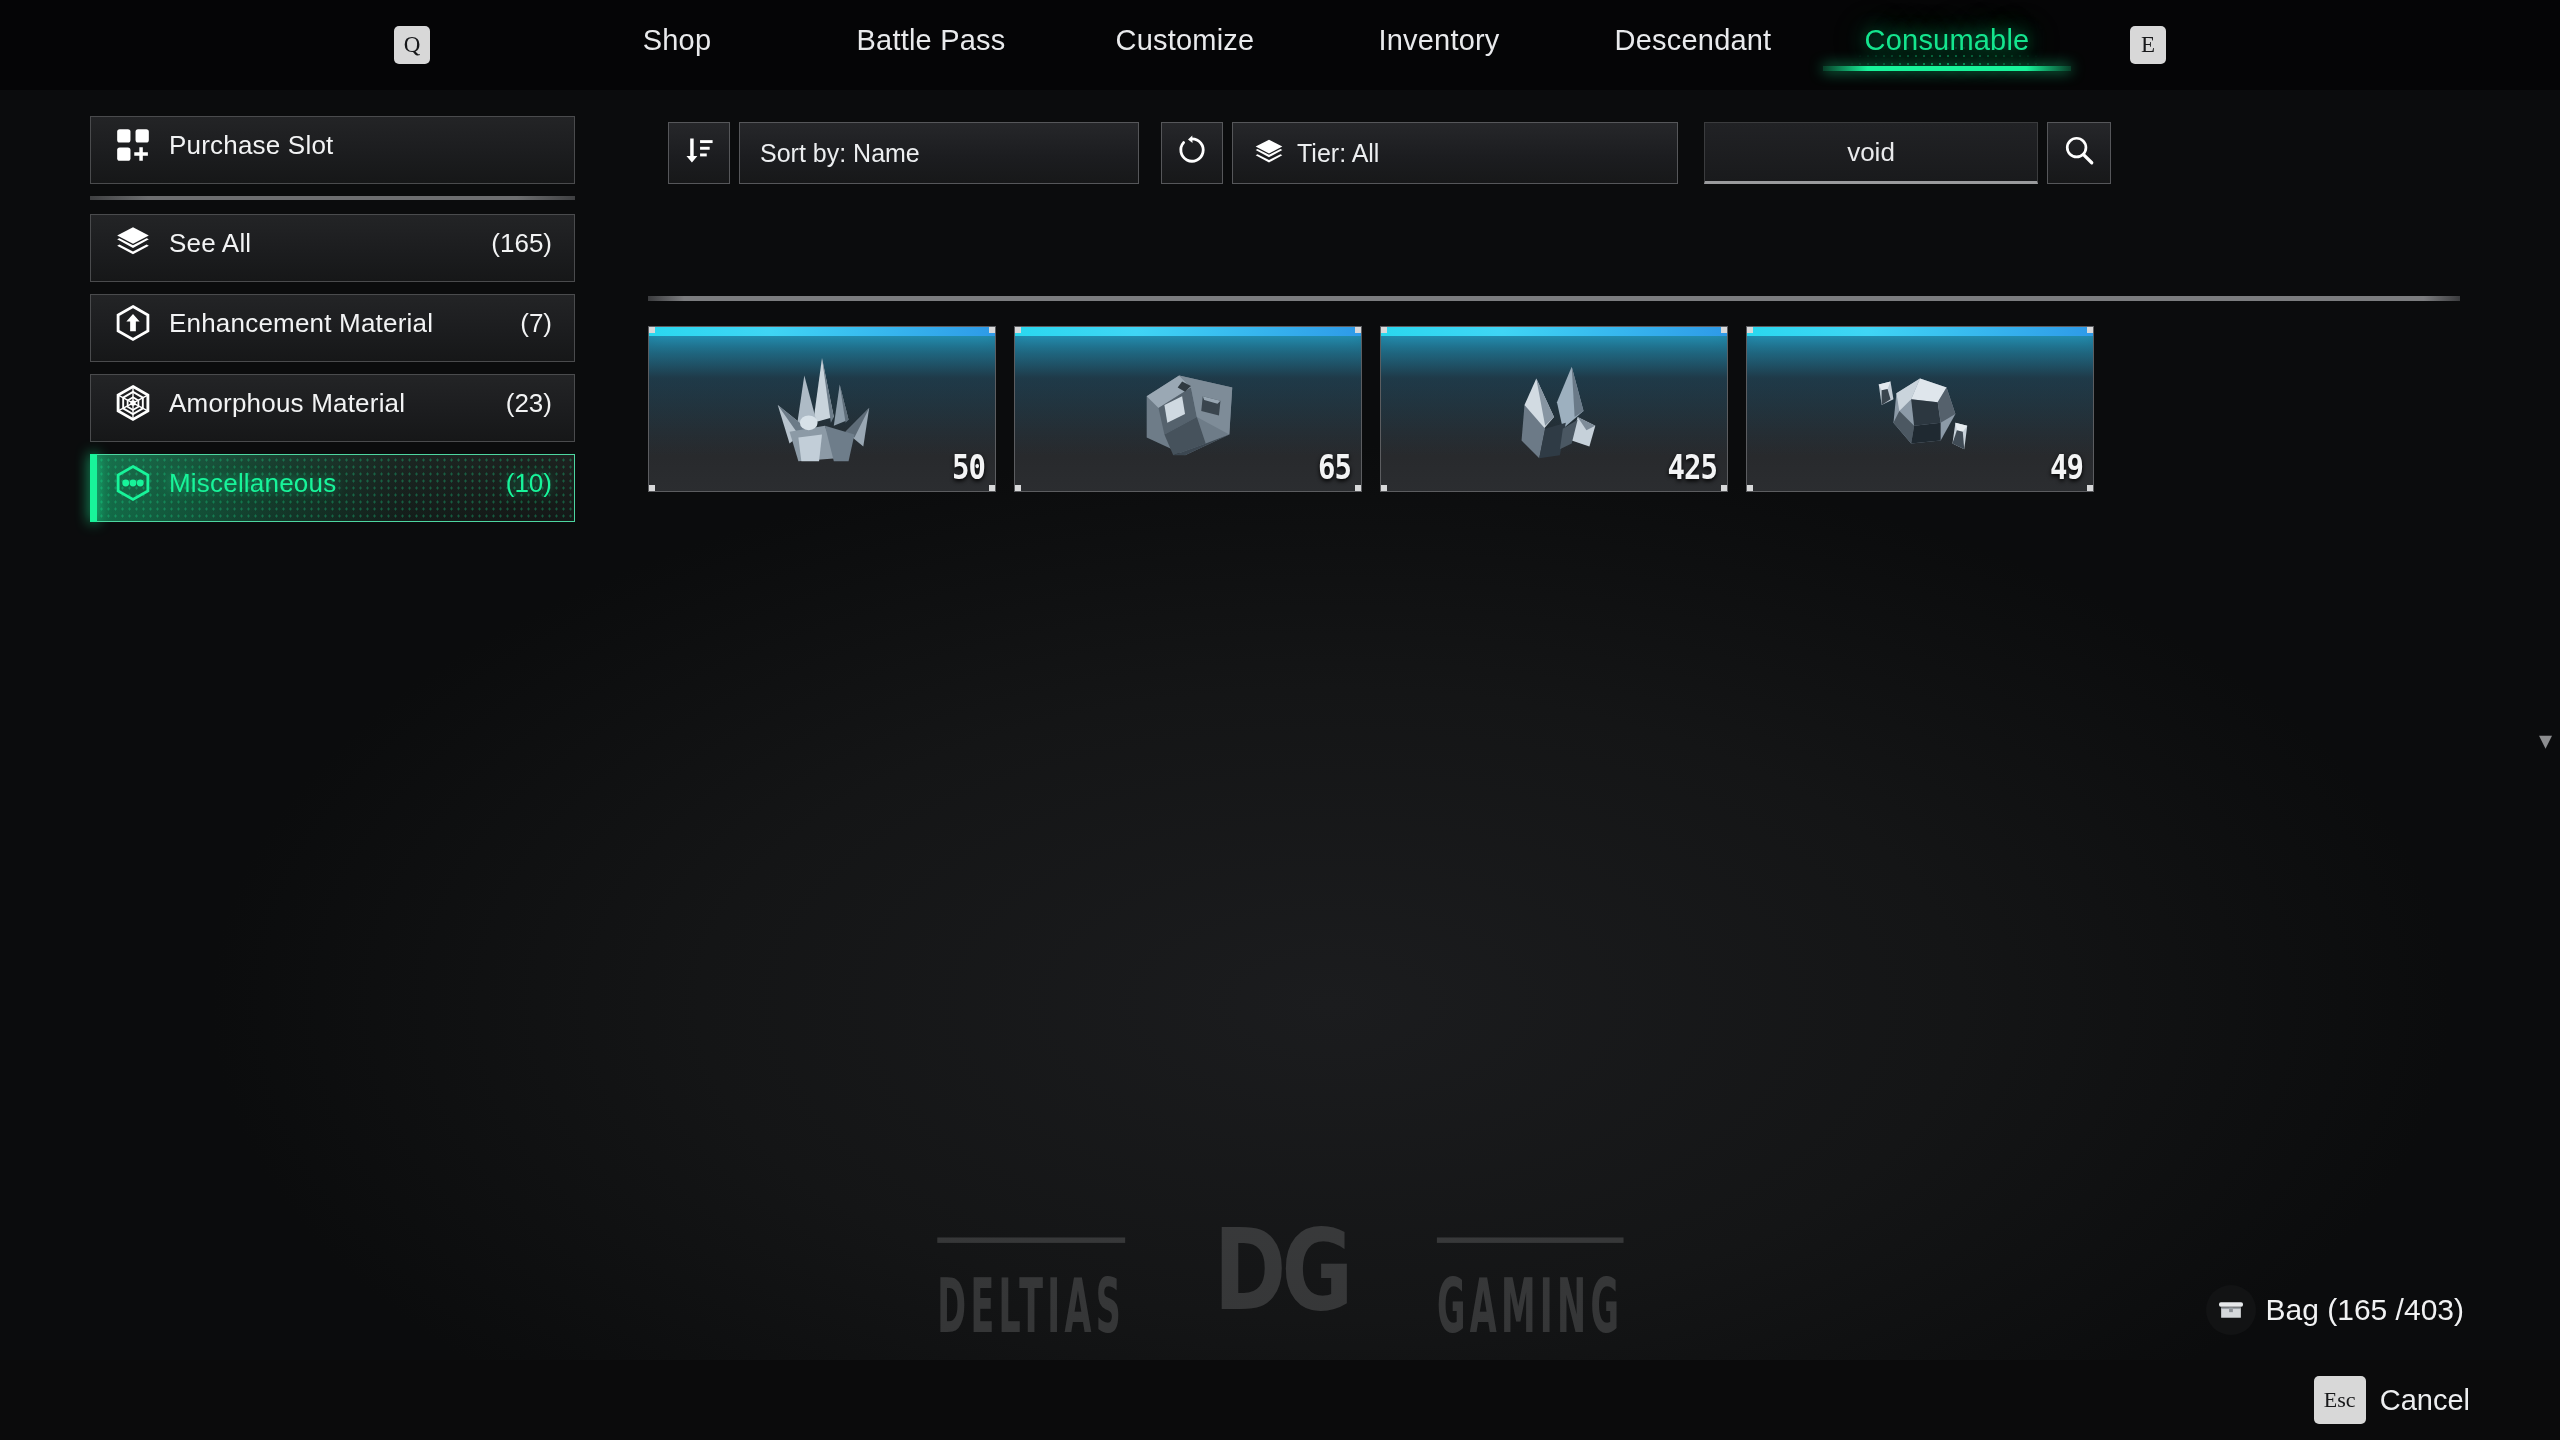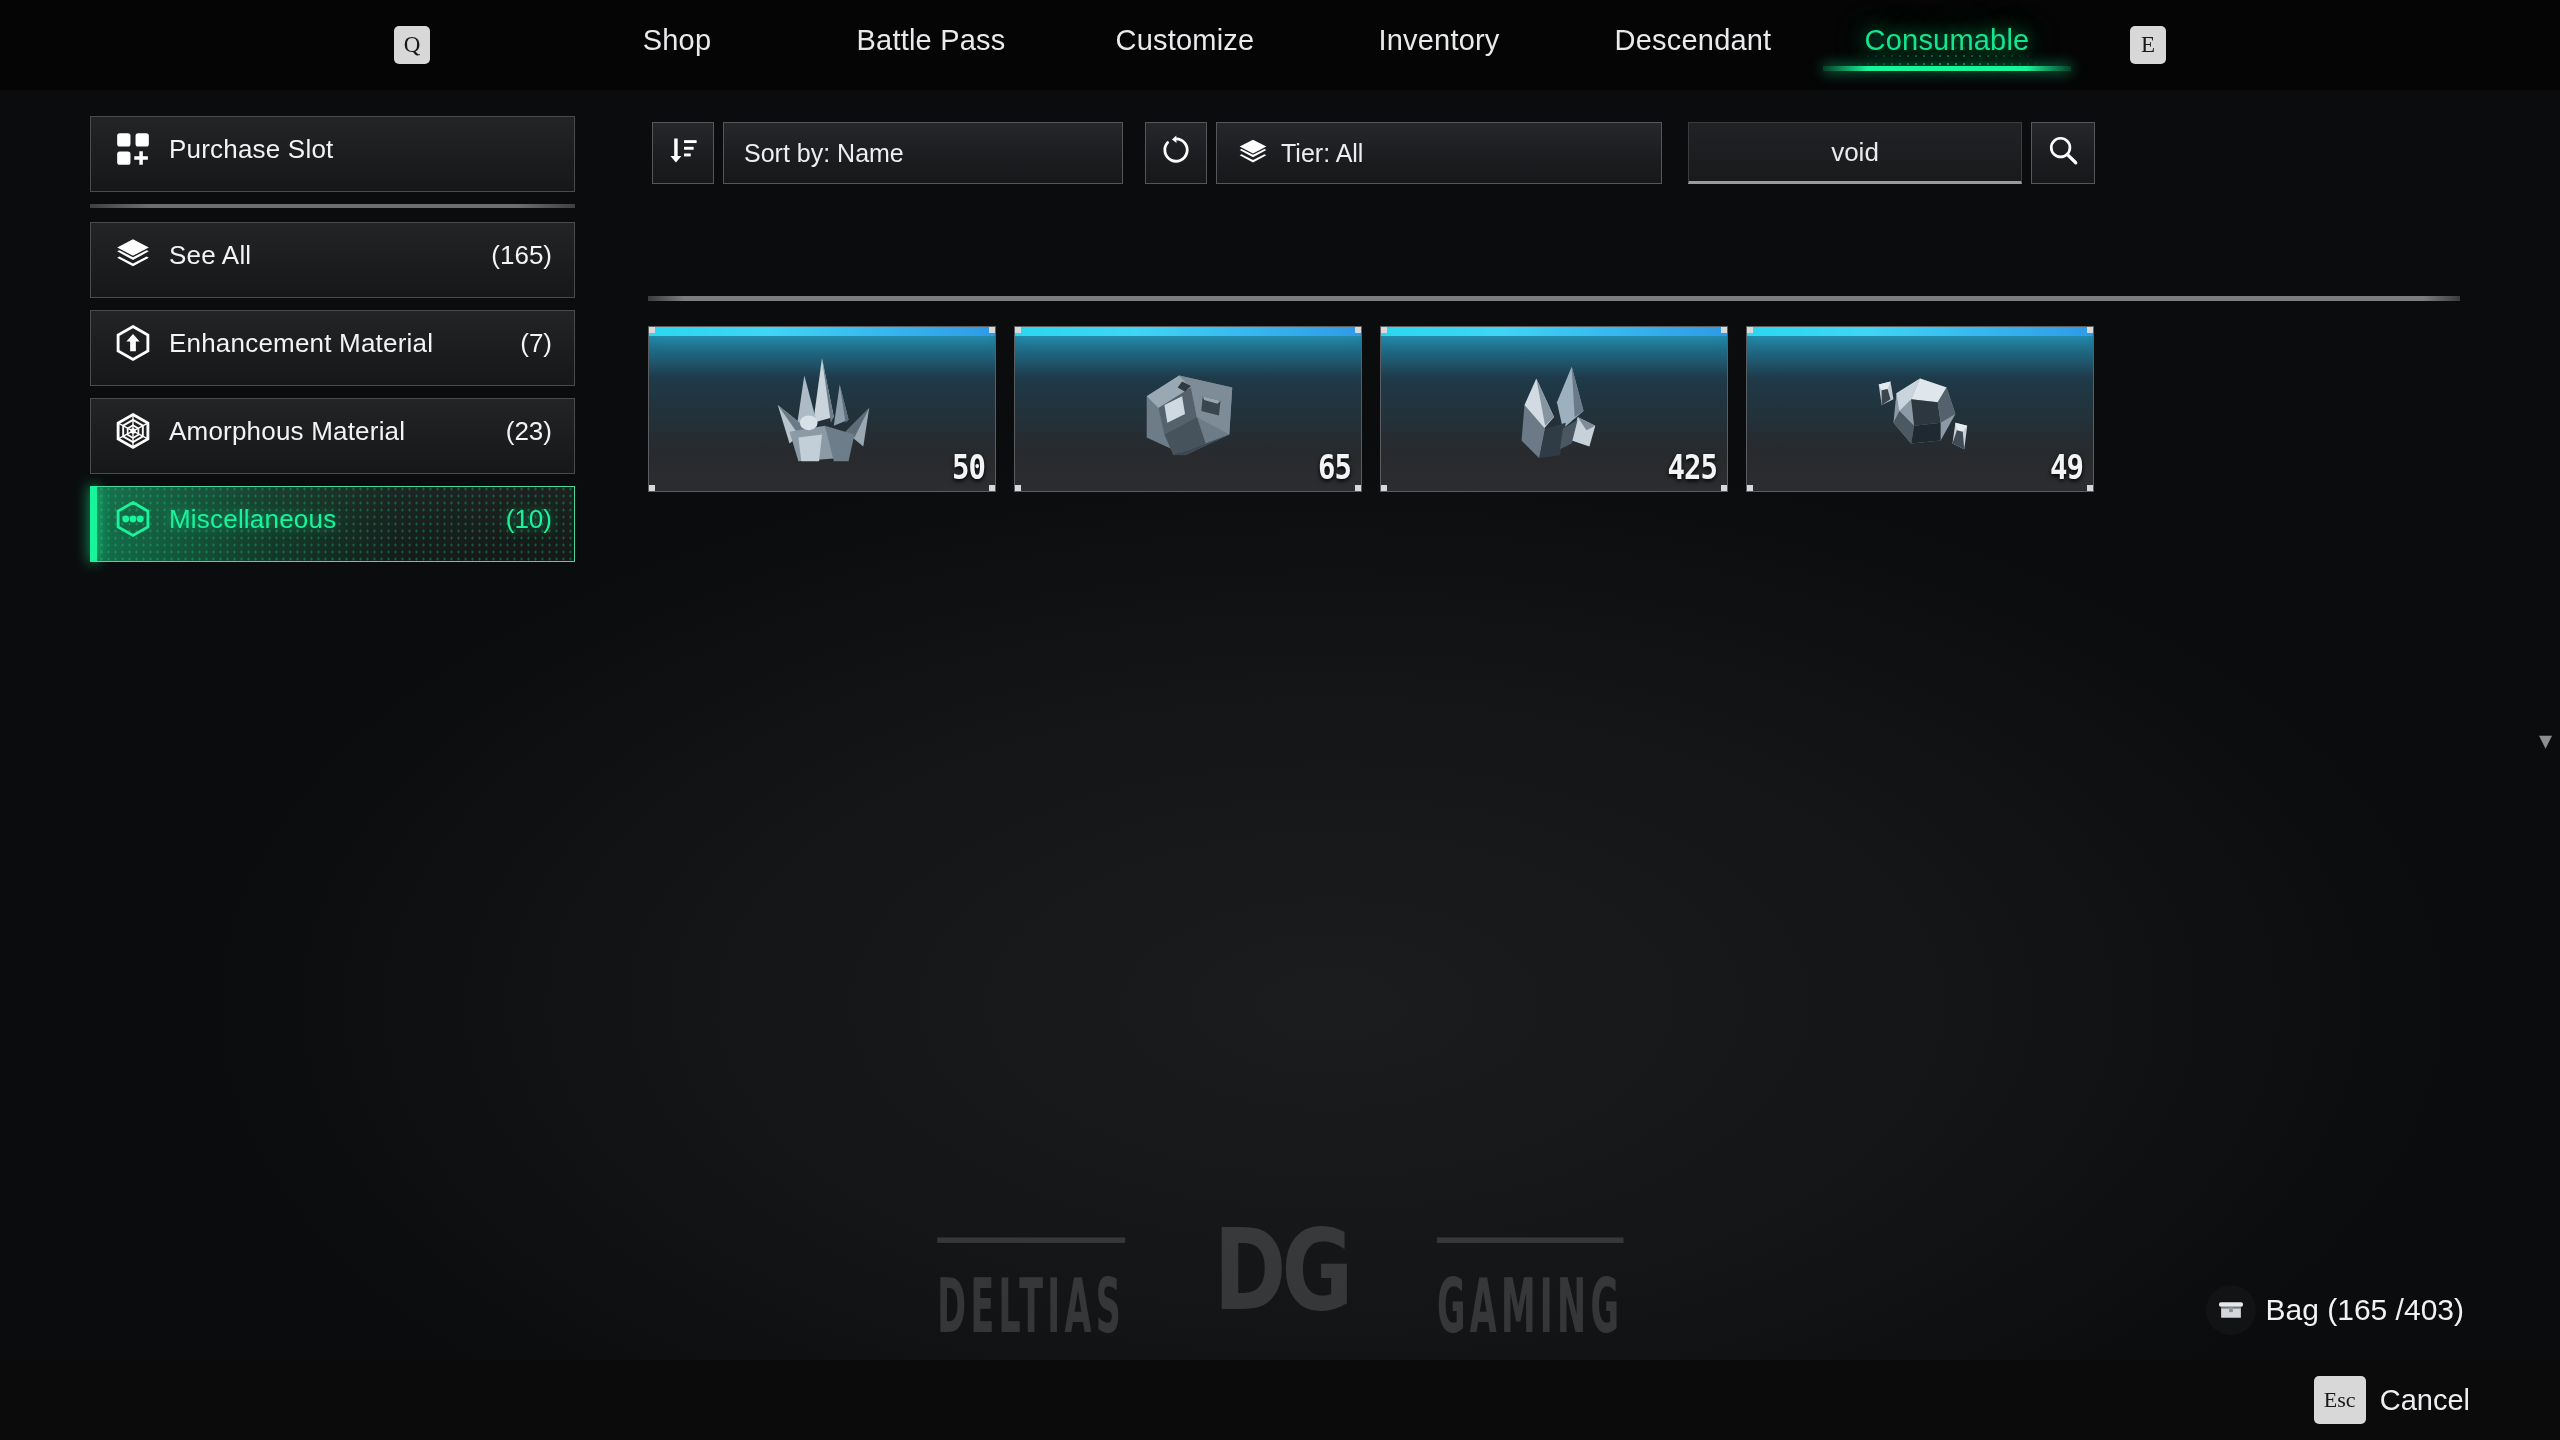--- a/index.html
+++ b/index.html
@@ -58,21 +58,21 @@
   #stage {
     position: absolute; left: 0; top: 90px; width: 2560px; height: 1270px;
     background:
       radial-gradient(ellipse 1400px 700px at 52% 72%, #1b1c1e 0%, #141516 45%, #0b0c0d 80%),
       #0a0a0b;
   }
 
   
   #sidebar { position: absolute; left: 90px; top: 26px; width: 485px; }
   .sbrow {
-    position: relative; height: 76px; margin-bottom: 12px;
+    position: relative; height: 68px; margin-bottom: 12px;
     background: linear-gradient(180deg,#232426 0%, #1b1c1e 60%, #161718 100%);
     border: 1px solid #4a4b4d;
     display: flex; align-items: center; padding: 0 22px 10px 22px;
   }
   .sbrow .ic { width: 40px; height: 40px; flex: 0 0 40px; margin-right: 16px; display:flex; align-items:center; justify-content:center; }
   .sbrow .lbl { font-size: 26px; color: #f2f3f4; letter-spacing: .2px; }
   .sbrow .cnt { margin-left: auto; font-size: 26px; color: #f2f3f4; }
   .sbdivider {
     height: 4px; margin: 9px 0 14px 0;
     background: linear-gradient(90deg,#3f4042,#6d6e70 12%,#6d6e70 88%,#3f4042);
@@ -85,21 +85,21 @@
       linear-gradient(180deg,#1d2220,#141817);
   }
   .sbrow.selected::before {
     content:""; position:absolute; left:-1px; top:-1px; bottom:-1px; width:7px;
     background:#18f49a; box-shadow: 0 0 14px rgba(24,244,154,.85);
   }
   .sbrow.selected .lbl, .sbrow.selected .cnt { color:#18f49a; text-shadow: 0 0 12px rgba(24,244,154,.55); }
   .sbrow.selected svg { stroke:#18f49a; fill:#18f49a; }
 
   
-  #filters { position: absolute; left: 652px; top: 32px; display: flex; }
+  #filters { position: absolute; left: 668px; top: 32px; display: flex; }
   .fbtn {
     height: 62px; border: 1px solid #56575a;
     background: linear-gradient(180deg,#26272a 0%, #1c1d20 55%, #171819 100%);
     display: flex; align-items: center; color: #eceef0; font-size: 25px;
   }
   .fbtn.square { width: 62px; justify-content: center; }
   .fbtn.sortby { width: 400px; padding-left: 20px; margin-left: 9px; }
   .fbtn.tier { width: 446px; padding-left: 20px; margin-left: 9px; }
   .fbtn.tier .ic { margin-right: 12px; display:flex; }
   .fbtn.gapL { margin-left: 22px; }

